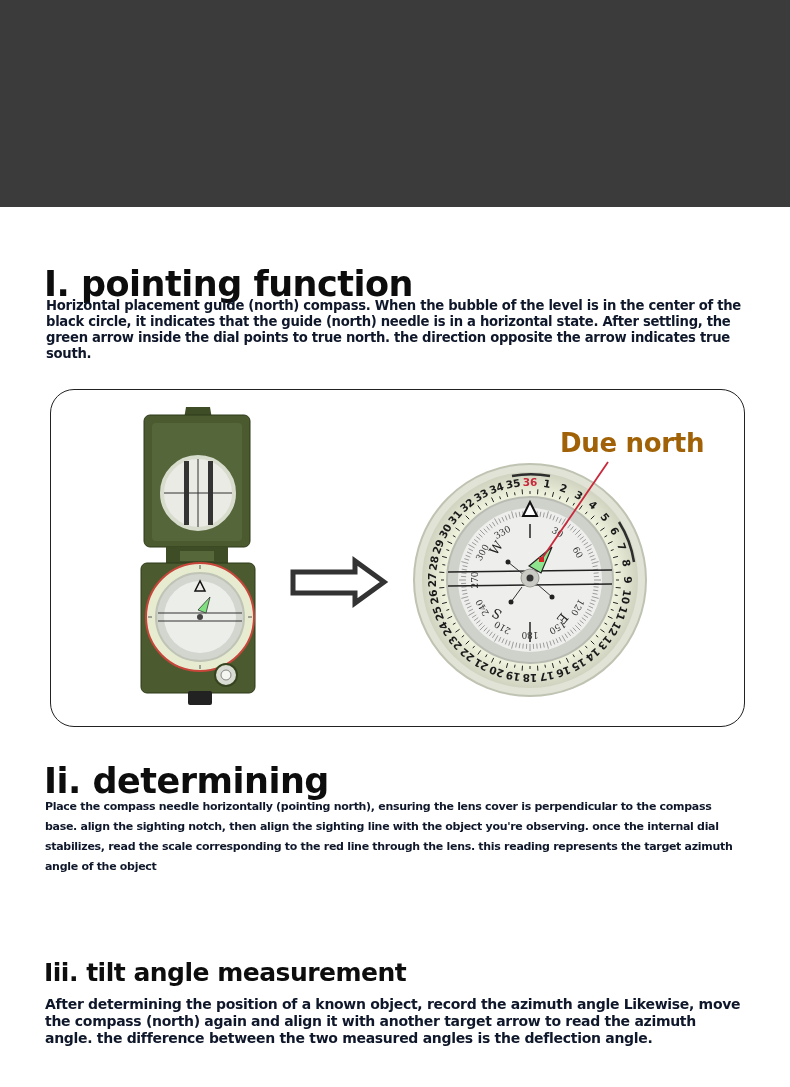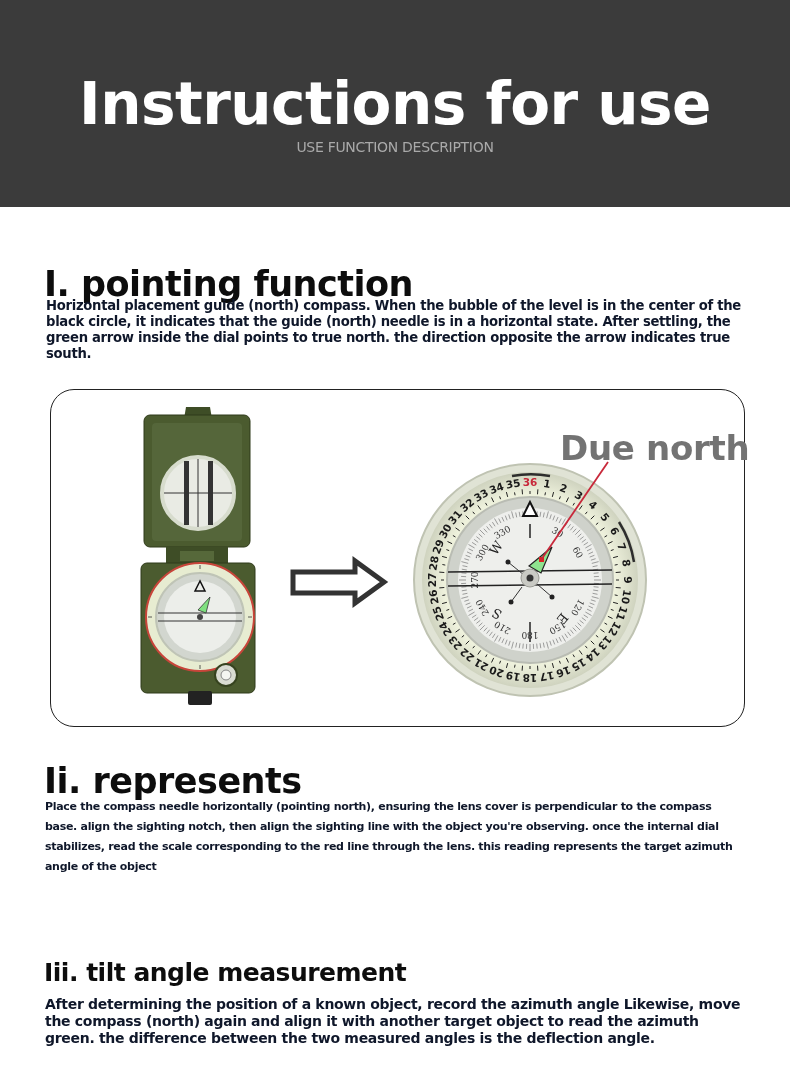--- a/index.html
+++ b/index.html
@@ -41,32 +41,30 @@
     }
 
     #s2-title { top: 745px; font-size: 35px; }
     #s2-body { top: 797px; font-size: 11px; line-height: 20px; left: 45px; width: 700px; }
 
     #s3-title { top: 942px; font-size: 25px; }
     #s3-body { top: 996px; font-size: 14px; line-height: 17px; left: 45px; width: 700px; }
 
     .due-north {
       position: absolute; left: 560px; top: 428px;
-      font-family: "DejaVu Sans", sans-serif; font-weight: bold; font-size: 34px; color: #737373;
+      font-family: "DejaVu Sans", sans-serif; font-weight: bold; font-size: 26px; color: #a16207;
       letter-spacing: -0.3px;
       text-align: center;
     }
     svg { position: absolute; overflow: visible; }
   </style>
 </head>
 <body>
 
 <div class="hero">
-  <div class="hero-title">Instructions for use</div>
-  <div class="hero-sub">USE FUNCTION DESCRIPTION</div>
 </div>
 
 <div id="s1-title" class="section-title">I. pointing function</div>
 <div id="s1-body" class="section-body">Horizontal placement guide (north) compass. When the bubble of the level is in the center of the black circle, it indicates that the guide (north) needle is in a horizontal state. After settling, the green arrow inside the dial points to true north. the direction opposite the arrow indicates true south.</div>
 
 <div class="panel"></div>
 
 <svg style="left:138px; top:405px;" width="120" height="302" viewBox="0 0 120 302">
 
   <path d="M48 2 L72 2 L74 14 L46 14 Z" fill="#3e4d26"></path>
@@ -396,17 +394,17 @@
   <circle cx="118" cy="116" r="3.5" fill="#333"></circle>
 
   <line x1="129" y1="98" x2="196" y2="0" stroke="#c8283a" stroke-width="1.8"></line>
 
   <path d="M 100 14 A 106 106 0 0 1 138 14" stroke="#2d2d2d" stroke-width="2.5" fill="none"></path>
   <path d="M 207 60 A 106 106 0 0 1 222 100" stroke="#2d2d2d" stroke-width="2.5" fill="none"></path>
 </svg>
 
 <div class="due-north">Due north</div>
 
-<div id="s2-title" class="section-title">Ii. represents</div>
+<div id="s2-title" class="section-title">Ii. determining</div>
 <div id="s2-body" class="section-body">Place the compass needle horizontally (pointing north), ensuring the lens cover is perpendicular to the compass base. align the sighting notch, then align the sighting line with the object you're observing. once the internal dial stabilizes, read the scale corresponding to the red line through the lens. this reading represents the target azimuth angle of the object</div>
 
 <div id="s3-title" class="section-title">Iii. tilt angle measurement</div>
-<div id="s3-body" class="section-body">After determining the position of a known object, record the azimuth angle Likewise, move the compass (north) again and align it with another target object to read the azimuth green. the difference between the two measured angles is the deflection angle.</div>
+<div id="s3-body" class="section-body">After determining the position of a known object, record the azimuth angle Likewise, move the compass (north) again and align it with another target arrow to read the azimuth angle. the difference between the two measured angles is the deflection angle.</div>
 
 </body></html>

